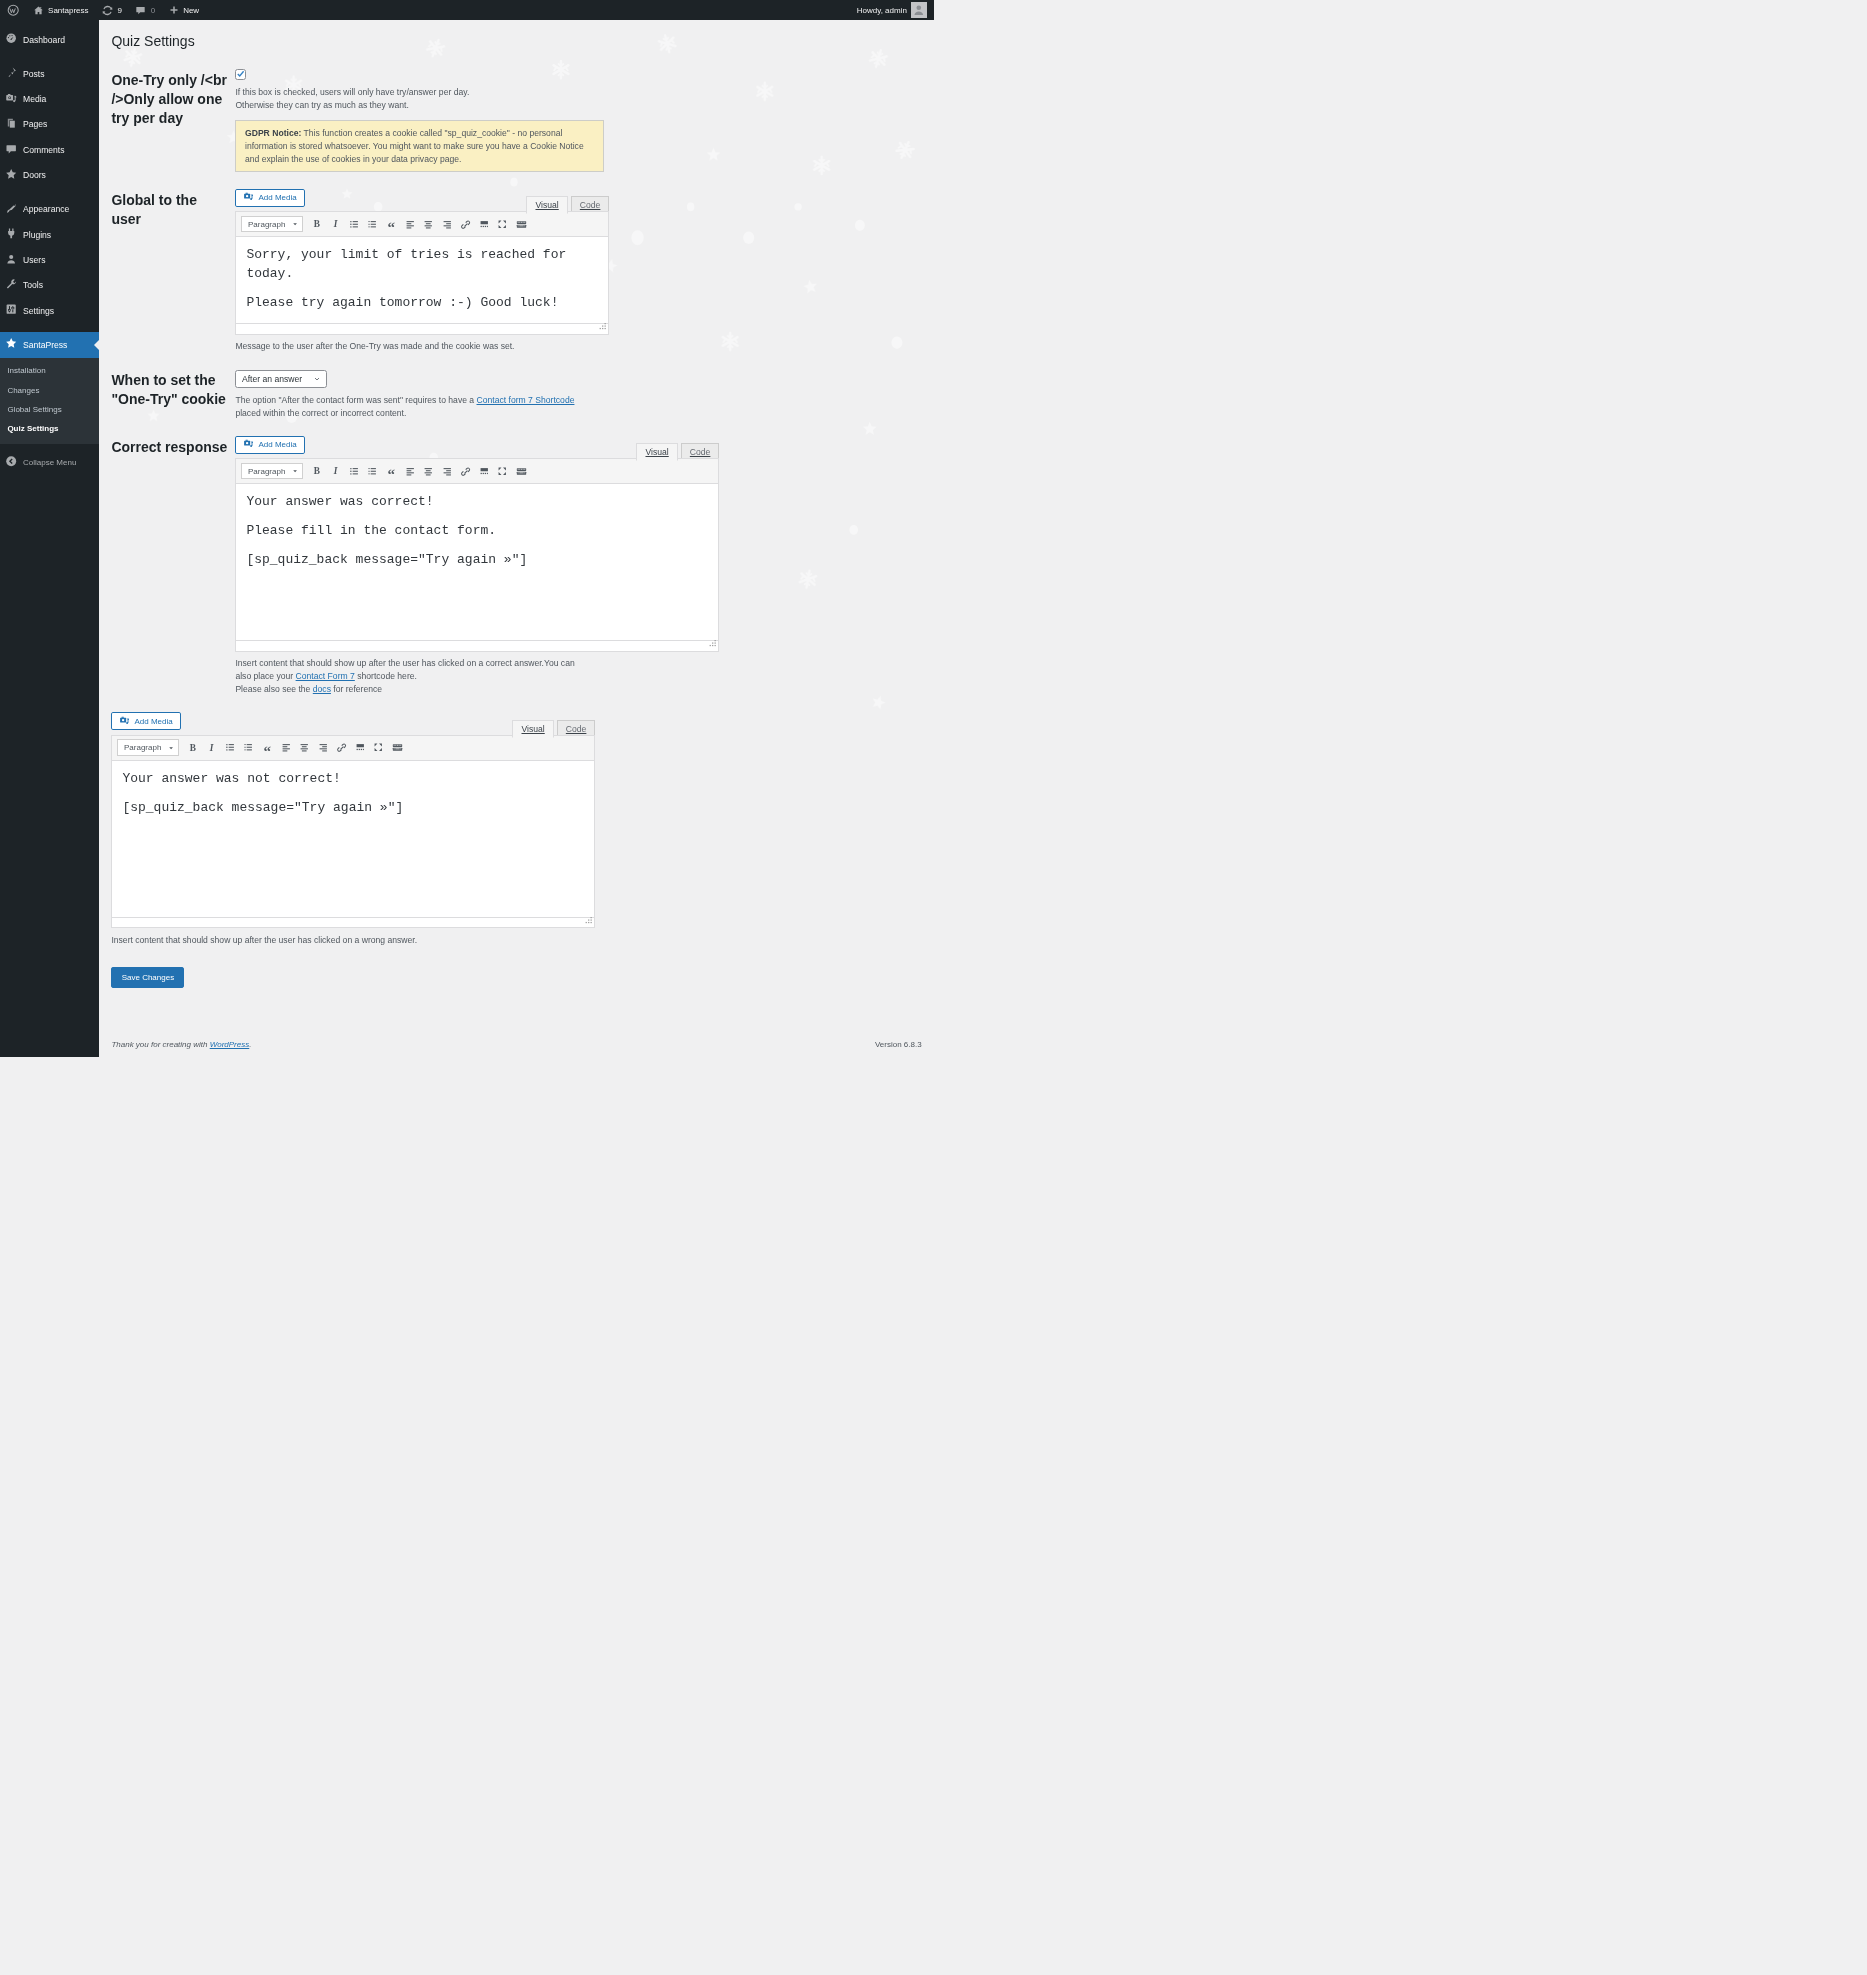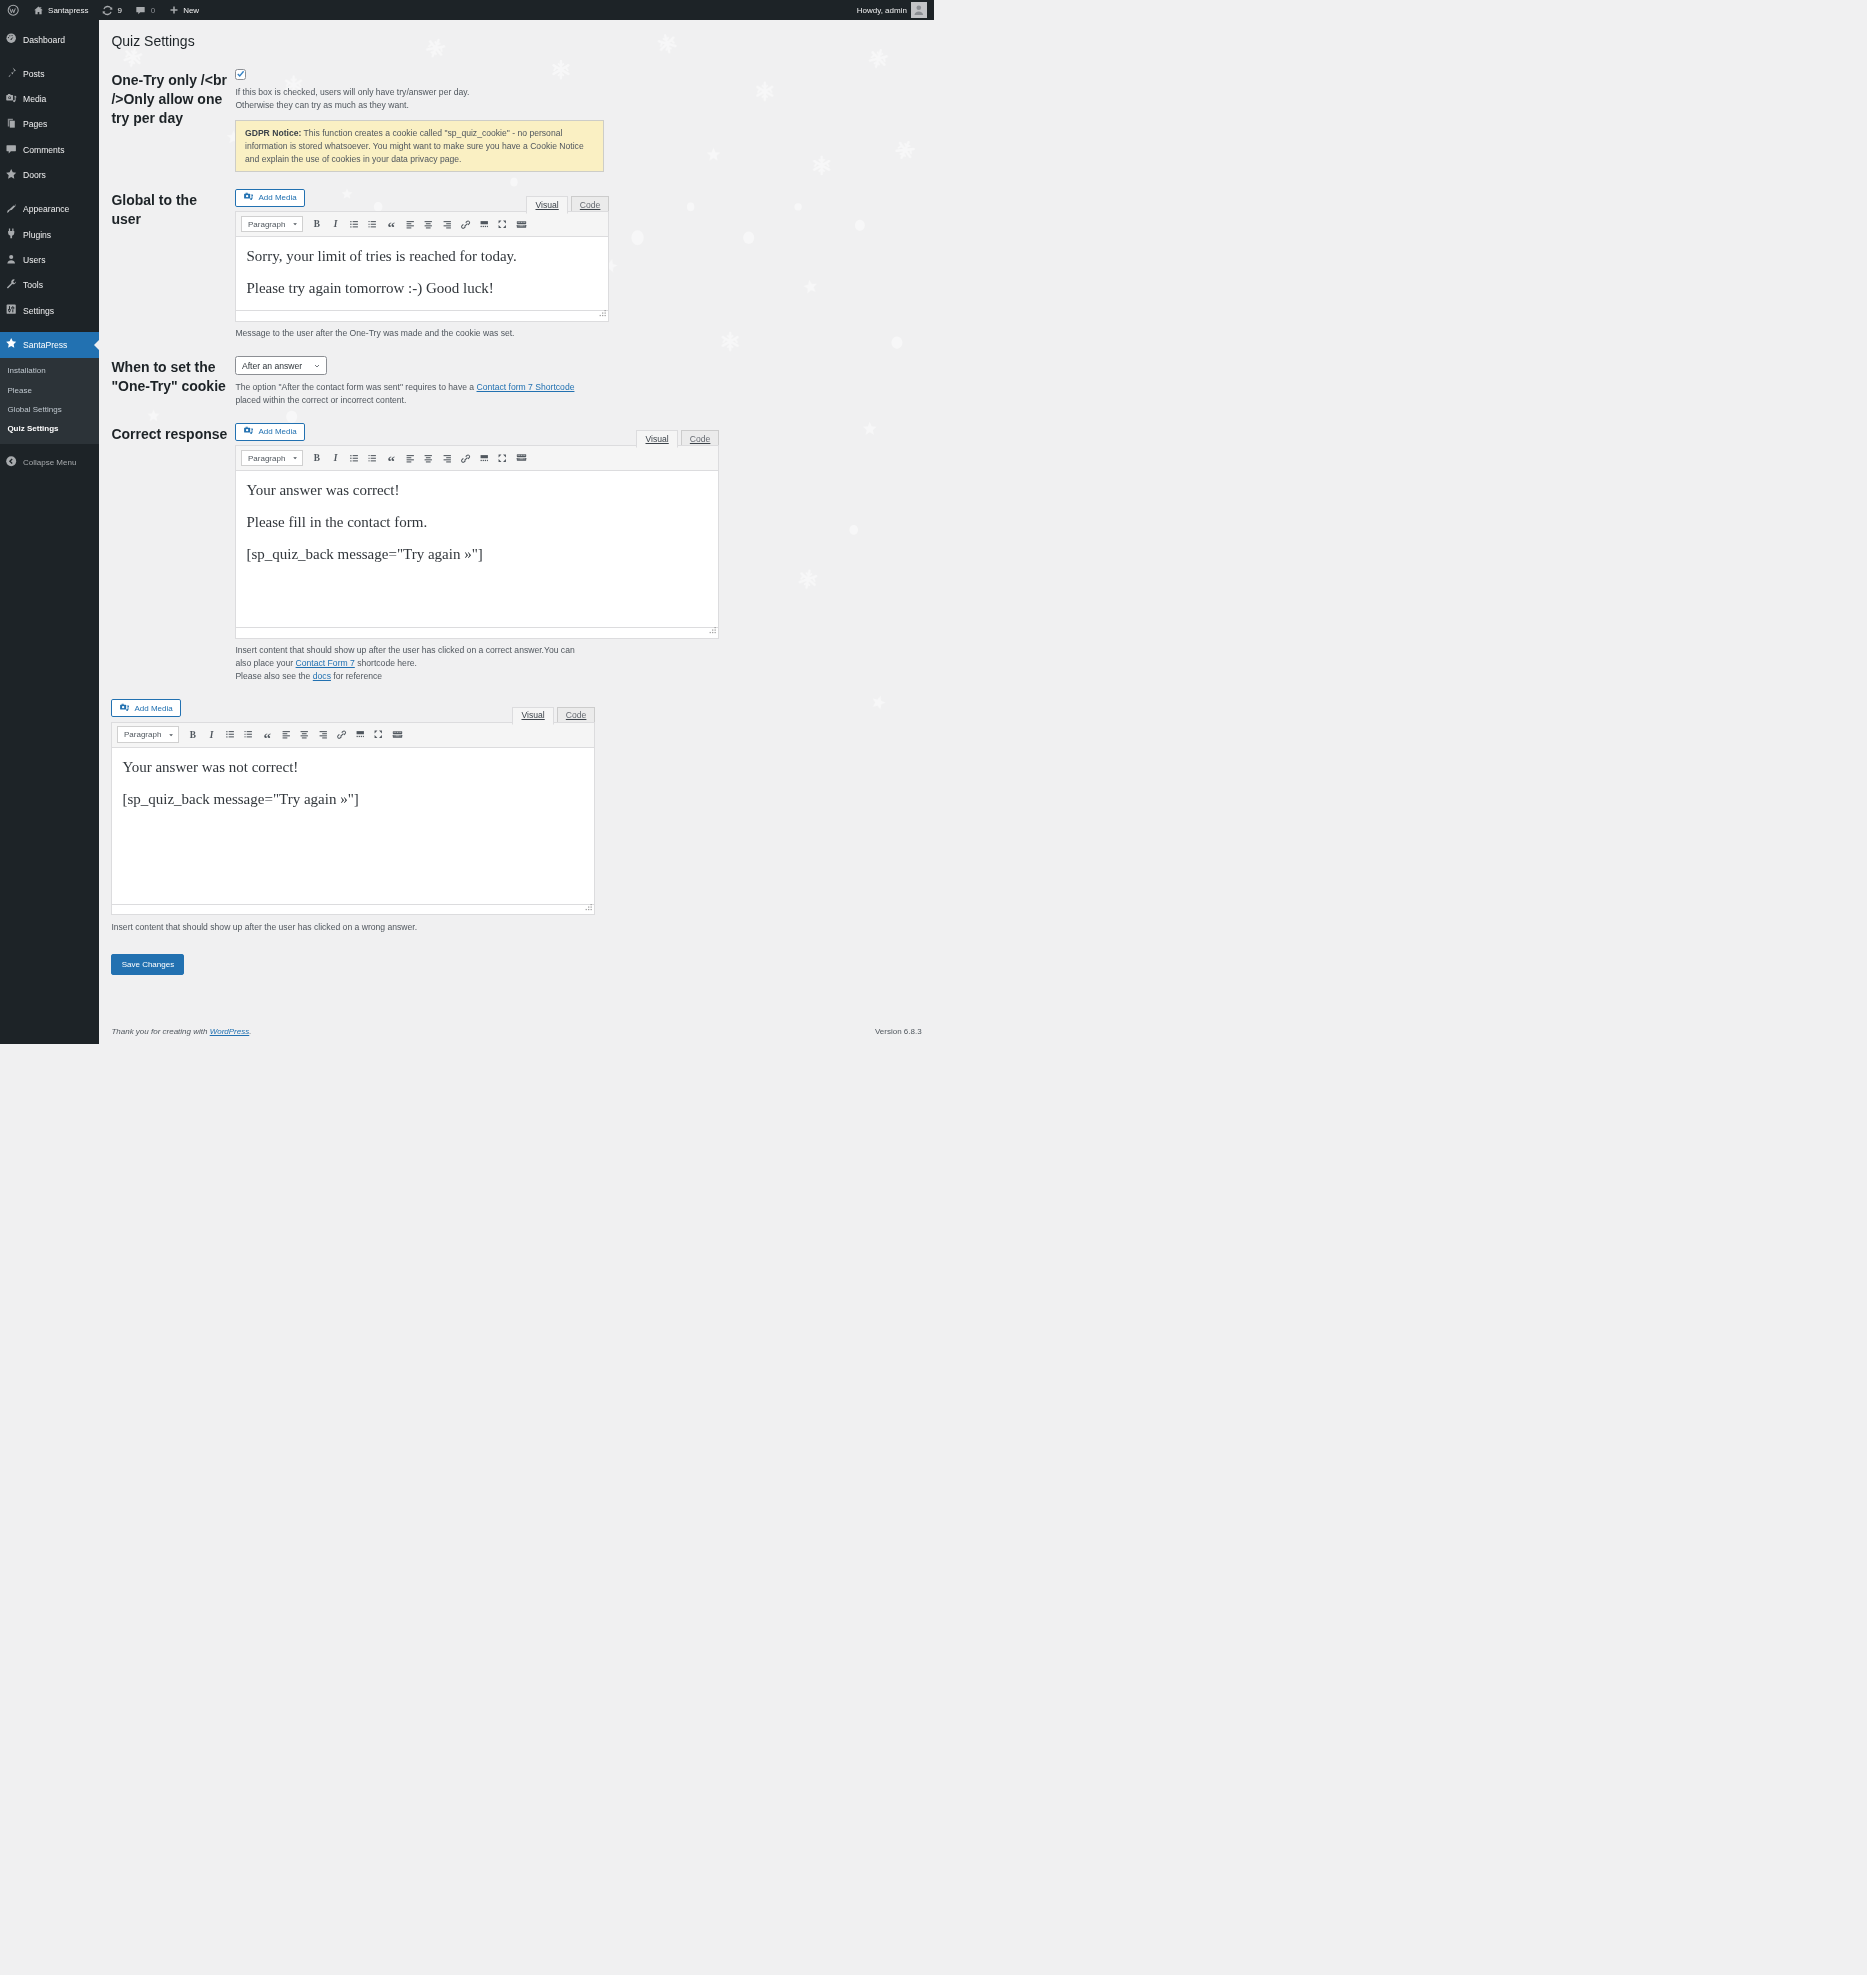--- a/index.html
+++ b/index.html
@@ -75,21 +75,21 @@
   .tab.inactive { background:#ebebeb; border:0.6px solid #cccccc; color:#646970; }
   .editor-container { border:0.6px solid #dcdcde; background:#fff; position:relative; z-index:2; }
   .toolbar { background:#f5f5f5; border-bottom:0.6px solid #dcdcde; padding:3.7px 5px; display:flex; align-items:center; gap:1.9px; }
   .para-dd { background:#fff; border:0.6px solid #d0d0d0; height:16.7px; min-width:60px; padding:0 4.3px 0 5.6px;
     display:flex; align-items:center; justify-content:space-between; gap:6.2px; font-size:8px; color:#50575e; cursor:pointer; margin-right:3.7px; }
   .tb-btn { width:16.7px; height:15.4px; display:flex; align-items:center; justify-content:center; border-radius:1.2px; cursor:pointer; color:#50575e; }
   .tb-btn svg { display:block; }
   .tb-b { font-weight:700; font-size:9.3px; font-family:"Liberation Serif", serif; }
   .tb-i { font-style:italic; font-weight:700; font-size:9.3px; font-family:"Liberation Serif", serif; }
   .tb-q { font-family:"Liberation Serif", serif; font-size:15px; font-weight:700; line-height:6.2px; padding-top:6.2px; }
-  .ed-content { padding:1.2px 10px 0.6px; font-family:Liberation Serif, serif; font-size:15px; color:#32373c; line-height:1.45; }
+  .ed-content { padding:1.2px 10px 0.6px; font-family:Liberation Mono, monospace; font-size:13px; color:#32373c; line-height:1.45; }
   .ed-content p { margin:8px 0 10px; }
   .ed-content.h-msg { min-height:59px; }
   .ed-content.h-big { min-height:156px; }
   .statusbar { border-top:0.6px solid #dcdcde; height:10.5px; position:relative; background:#fff; }
   .grip { position:absolute; right:1.9px; bottom:1.2px; cursor:se-resize; }
   .ed-desc { margin-top:5.6px; }
 
   
   .wp-select { display:inline-flex; align-items:center; justify-content:space-between; gap:11px;
     min-width:72px; height:18.5px; background:#fff; border:0.6px solid #8c8f94; border-radius:2.5px;
@@ -250,21 +250,21 @@
     <div class="menu-sep"></div>
     <div class="menu-item active">
       <span><svg width="12.4" height="12.4" viewBox="0 0 20 20" fill="#ffffff">
             <path d="M10 1.8l2.5 5.1 5.6.8-4.1 4 1 5.6-5-2.7-5 2.7 1-5.6-4.1-4 5.6-.8z"></path>
           </svg></span>
       <span>SantaPress</span>
       <span class="arrow-notch"></span>
     </div>
     <div id="submenu">
       <div class="submenu-item">Installation</div>
-      <div class="submenu-item">Please</div>
+      <div class="submenu-item">Changes</div>
       <div class="submenu-item">Global Settings</div>
       <div class="submenu-item current">Quiz Settings</div>
     </div>
     <div class="collapse-item">
       <span><svg width="12.4" height="12.4" viewBox="0 0 20 20">
             <circle cx="10" cy="10" r="8" fill="#a7aaad"></circle>
             <path d="M11.6 6.3L7.9 10l3.7 3.7" fill="none" stroke="#1d2327" stroke-width="2.2"></path>
           </svg></span>
       <span>Collapse Menu</span>
     </div>

